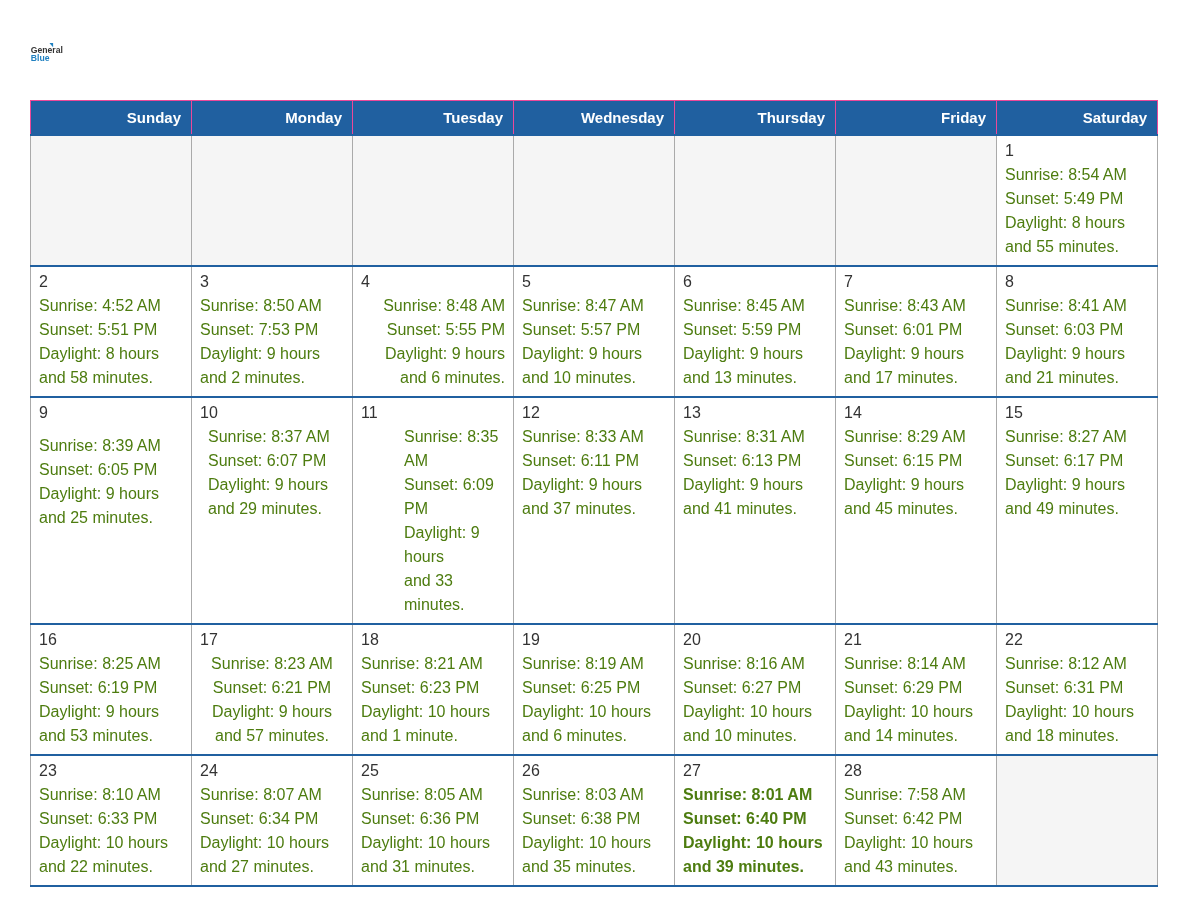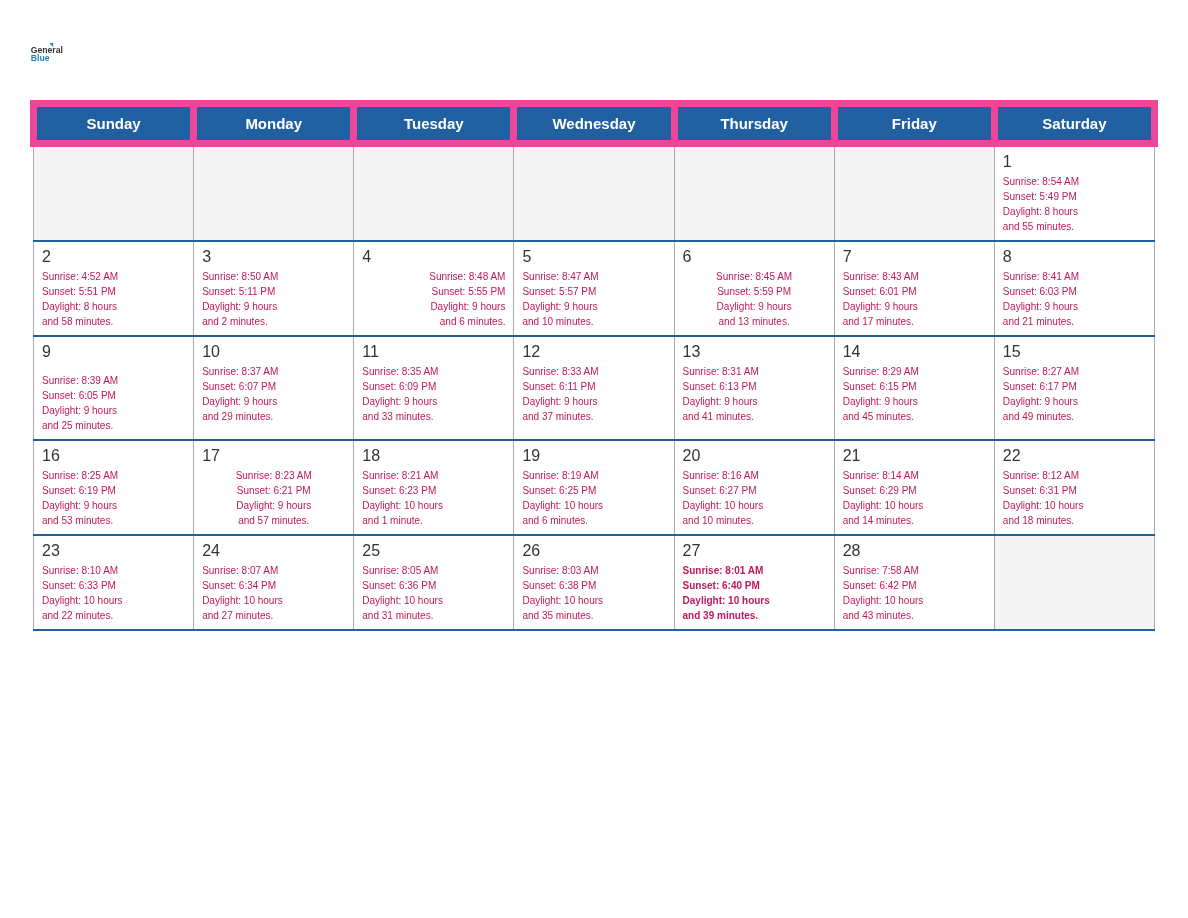--- a/index.html
+++ b/index.html
@@ -33,22 +33,22 @@
     .calendar {
       width: 100%;
       border-collapse: collapse;
       margin-top: 10px;
     }
     .calendar th {
       background: #2060a0;
       color: #fff;
       font-size: 15px;
       padding: 8px 10px;
-      text-align: center;
-      border: 7px solid #ec4899;
+      text-align: right;
+      border: 1px solid #ec4899;
     }
     .calendar td {
       border: 1px solid #aaa;
       vertical-align: top;
       padding: 6px 8px;
       font-size: 12.5px;
       color: #333;
       width: calc(100% / 7);
       min-height: 100px;
     }
@@ -58,23 +58,23 @@
     .calendar tr td {
       border-bottom: 2px solid #2060a0;
     }
     .day-number {
       font-size: 16px;
       font-weight: normal;
       margin-bottom: 3px;
       display: block;
     }
     .cell-info {
-      font-size: 10px;
+      font-size: 16px;
       line-height: 1.5;
-      color: #be185d;
+      color: #4d7c0f;
     }
     .empty-cell {
       background: #f5f5f5;
     }
     .logo-wrapper {
       display: flex;
       align-items: flex-start;
       padding-top: 5px;
     }
     .logo-svg {
@@ -153,41 +153,41 @@
         <td>
           <span class="day-number">2</span>
           <div class="cell-info" style="white-space: pre-line;">Sunrise: 4:52 AM
 Sunset: 5:51 PM
 Daylight: 8 hours
 and 58 minutes.</div>
         </td>
         <td>
           <span class="day-number">3</span>
           <div class="cell-info" style="white-space: pre-line;">Sunrise: 8:50 AM
-Sunset: 5:11 PM
+Sunset: 7:53 PM
 Daylight: 9 hours
 and 2 minutes.</div>
         </td>
         <td>
           <span class="day-number">4</span>
           <div class="cell-info" style="white-space: pre-line; text-align: right;">Sunrise: 8:48 AM
 Sunset: 5:55 PM
 Daylight: 9 hours
 and 6 minutes.</div>
         </td>
         <td>
           <span class="day-number">5</span>
           <div class="cell-info" style="white-space: pre-line;">Sunrise: 8:47 AM
 Sunset: 5:57 PM
 Daylight: 9 hours
 and 10 minutes.</div>
         </td>
         <td>
           <span class="day-number">6</span>
-          <div class="cell-info" style="white-space: pre-line; text-align: center;">Sunrise: 8:45 AM
+          <div class="cell-info" style="white-space: pre-line;">Sunrise: 8:45 AM
 Sunset: 5:59 PM
 Daylight: 9 hours
 and 13 minutes.</div>
         </td>
         <td>
           <span class="day-number">7</span>
           <div class="cell-info" style="white-space: pre-line;">Sunrise: 8:43 AM
 Sunset: 6:01 PM
 Daylight: 9 hours
 and 17 minutes.</div>
@@ -203,28 +203,28 @@
       <tr>
         <td>
           <span class="day-number">9</span>
           <div class="cell-info" style="white-space: pre-line; margin-top: 12px;">Sunrise: 8:39 AM
 Sunset: 6:05 PM
 Daylight: 9 hours
 and 25 minutes.</div>
         </td>
         <td>
           <span class="day-number">10</span>
-          <div class="cell-info" style="white-space: pre-line;">Sunrise: 8:37 AM
+          <div class="cell-info" style="white-space: pre-line; margin-left: 8px;">Sunrise: 8:37 AM
 Sunset: 6:07 PM
 Daylight: 9 hours
 and 29 minutes.</div>
         </td>
         <td>
           <span class="day-number">11</span>
-          <div class="cell-info" style="white-space: pre-line;">Sunrise: 8:35 AM
+          <div class="cell-info" style="white-space: pre-line; margin-left: 43px;">Sunrise: 8:35 AM
 Sunset: 6:09 PM
 Daylight: 9 hours
 and 33 minutes.</div>
         </td>
         <td>
           <span class="day-number">12</span>
           <div class="cell-info" style="white-space: pre-line;">Sunrise: 8:33 AM
 Sunset: 6:11 PM
 Daylight: 9 hours
 and 37 minutes.</div>

